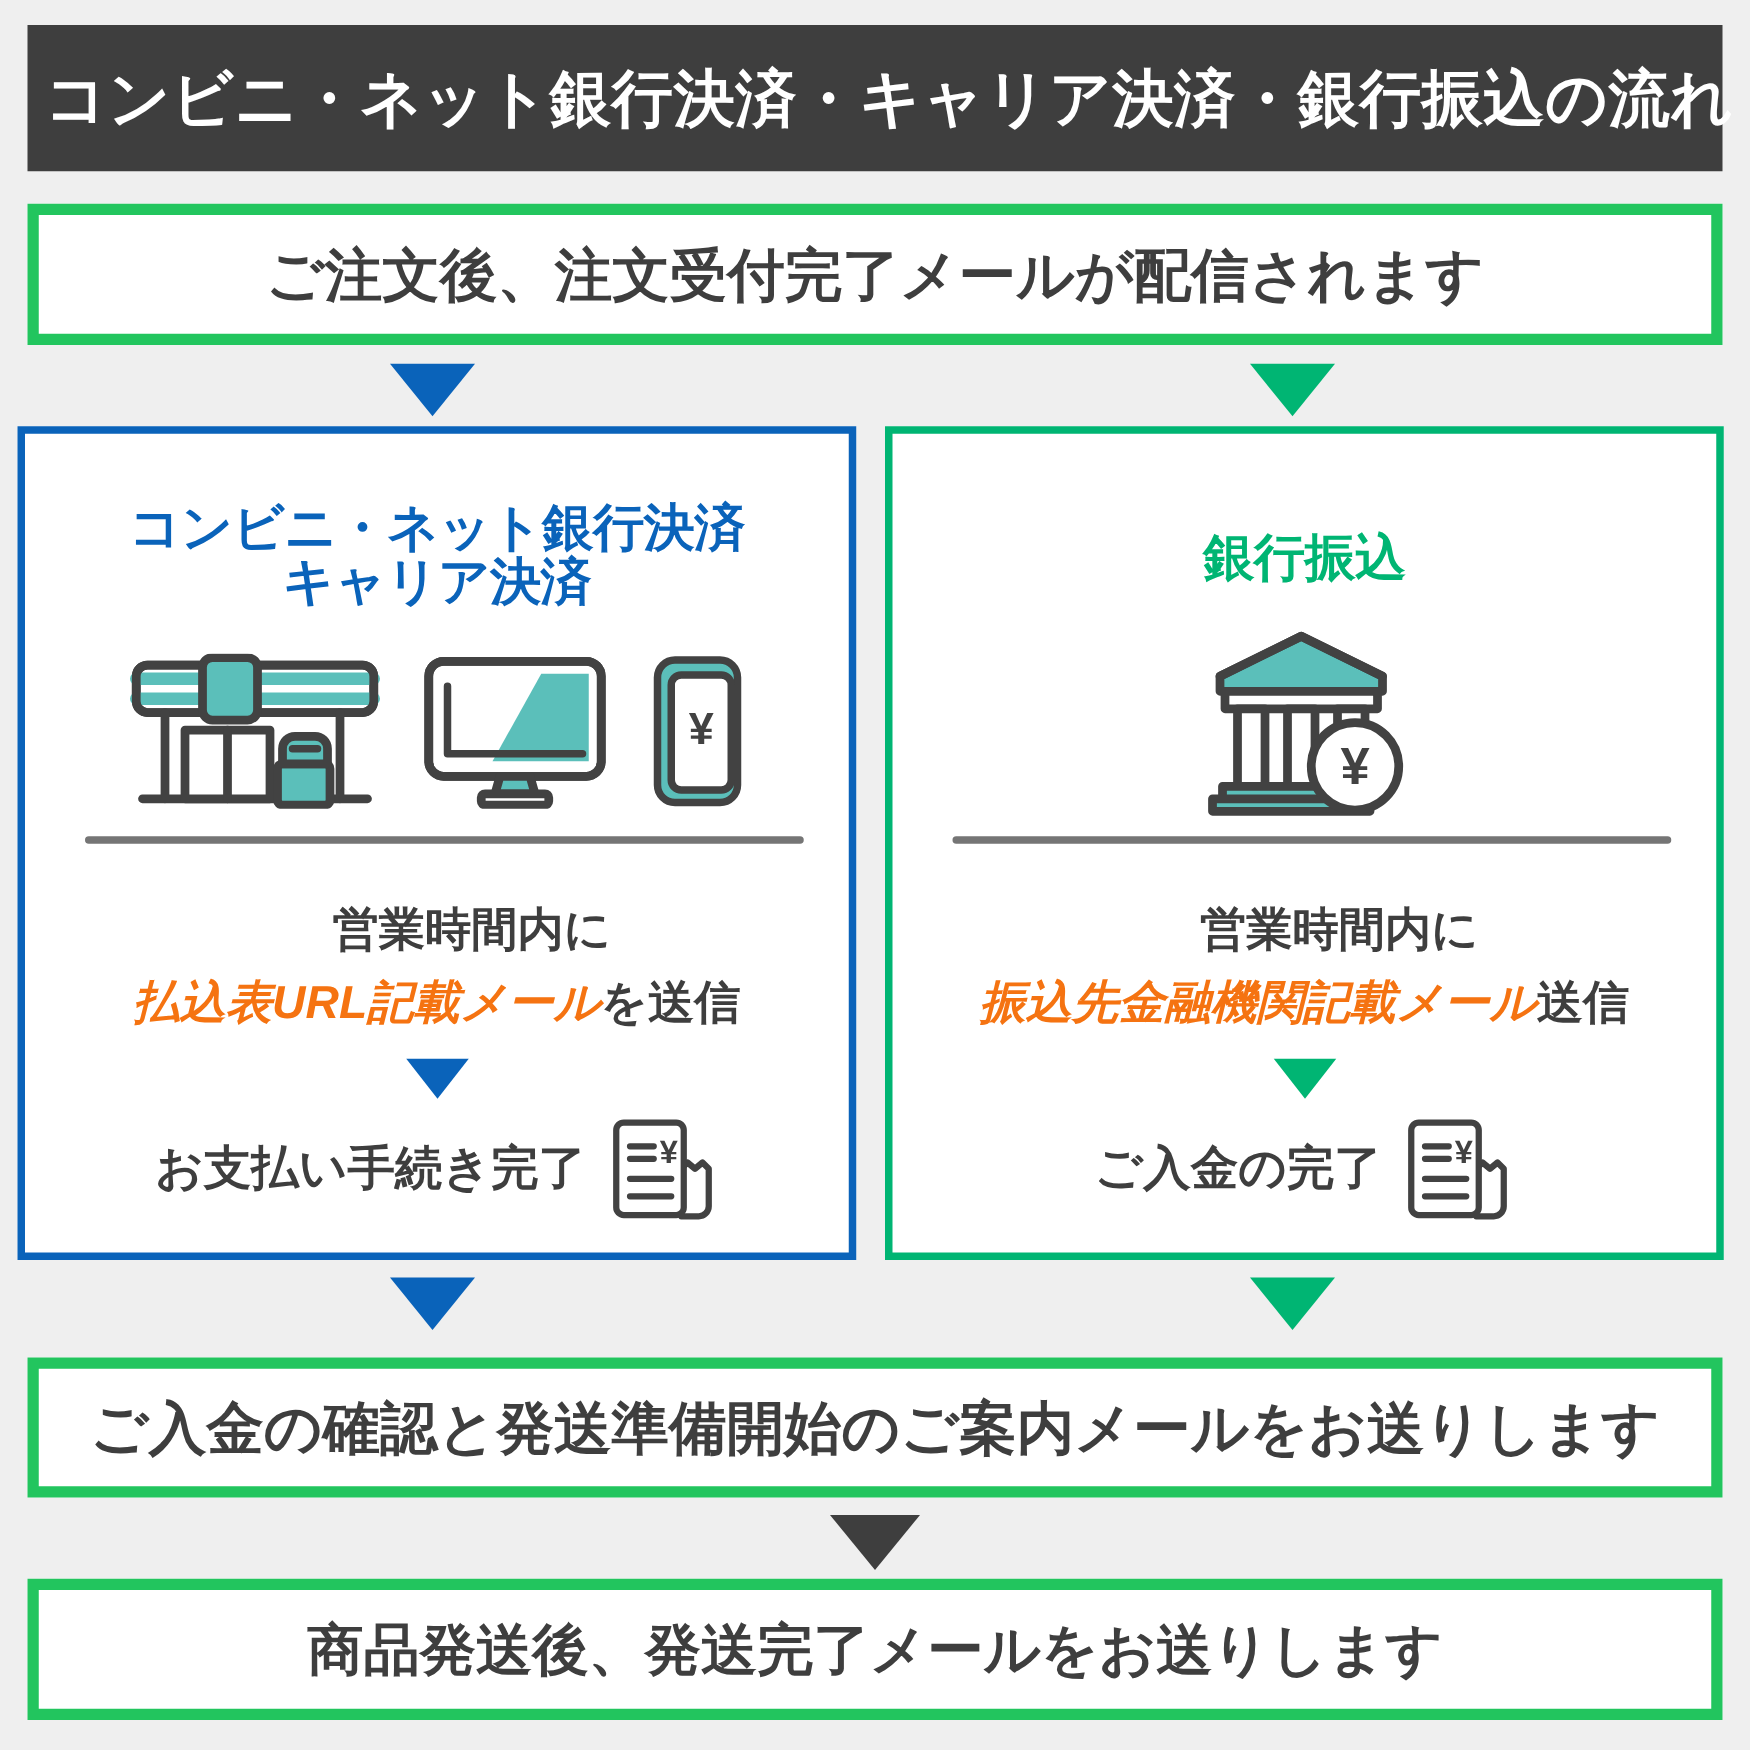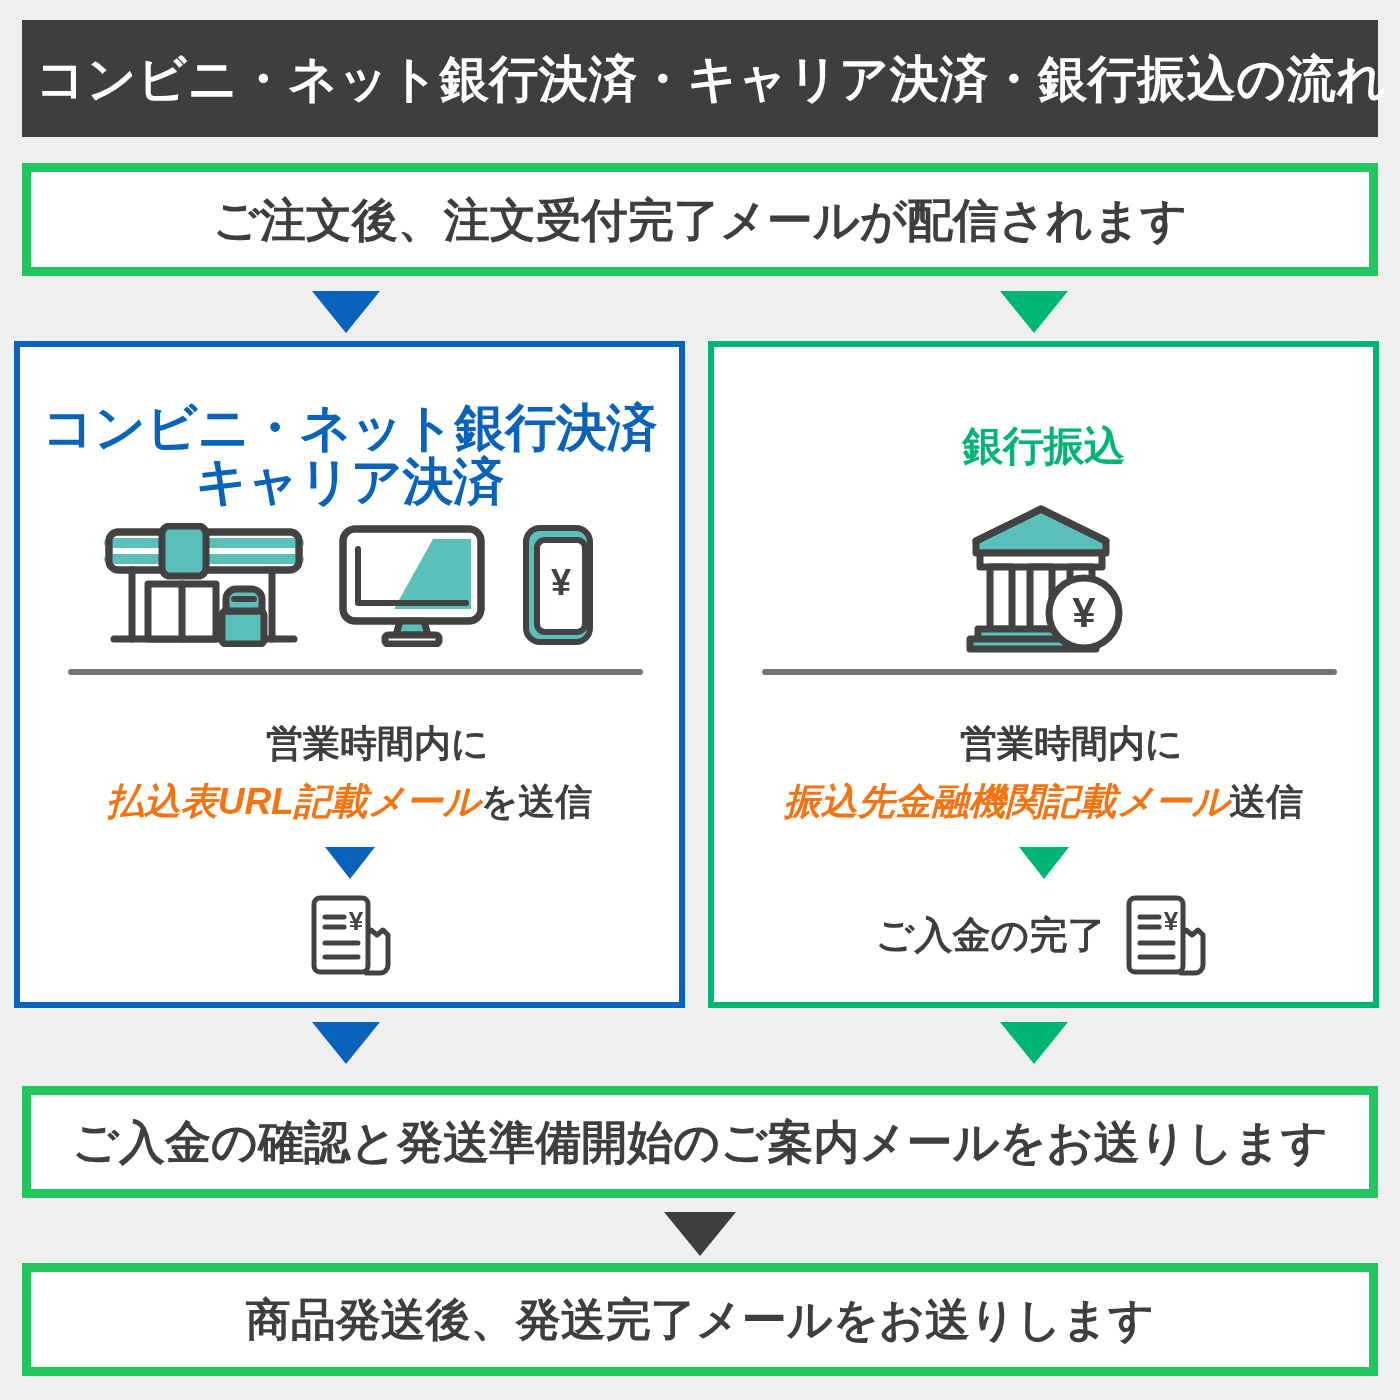--- a/index.html
+++ b/index.html
@@ -122,21 +122,21 @@
 
   .panel-title {
     position: absolute;
     left: 0;
     width: 100%;
     text-align: center;
     font-weight: bold;
     line-height: 1.05;
     letter-spacing: -0.5px;
   }
-  #panel-conveni .panel-title { top: 54px;  color: #0a63ba; font-size: 51px; }
+  #panel-conveni .panel-title { top: 54px;  color: #0a63ba; font-size: 41px; }
   #panel-bank    .panel-title { top: 78px;  color: #00b573; font-size: 41px; }
 
   .icon-row {
     position: absolute;
     left: 0;
     width: 100%;
     display: flex;
     align-items: flex-end;
     justify-content: center;
     gap: 34px;
@@ -290,20 +290,21 @@
     <div class="divider"></div>
 
     <div class="line-1">営業時間内に</div>
     <div class="line-2">
       <span class="hl">払込表URL記載メール</span><span>を送信</span>
     </div>
 
     <div class="inner-arrow"></div>
 
     <div class="final-row">
+      <span class="final-text">お支払い手続き完了</span>
       <span>
         <svg width="92" height="84" viewBox="0 0 92 84">
           <g fill="none" stroke="#424242" stroke-width="5" stroke-linejoin="round" stroke-linecap="round">
             <path d="M62 42 l5 -5 l6 5 l6 -5 l5 5 v30 a8 8 0 0 1 -8 8 h-14 z" fill="#ffffff"></path>
             <rect x="10" y="5" width="54" height="74" rx="6" fill="#ffffff"></rect>
             <path d="M21 24 H40 M21 34 H40" stroke-width="5"></path>
             <text x="52" y="37" font-size="26" font-family="'Liberation Sans', sans-serif" font-weight="bold" fill="#424242" stroke="none" text-anchor="middle">¥</text>
             <path d="M21 50 H54 M21 64 H54" stroke-width="5"></path>
           </g>
         </svg>

